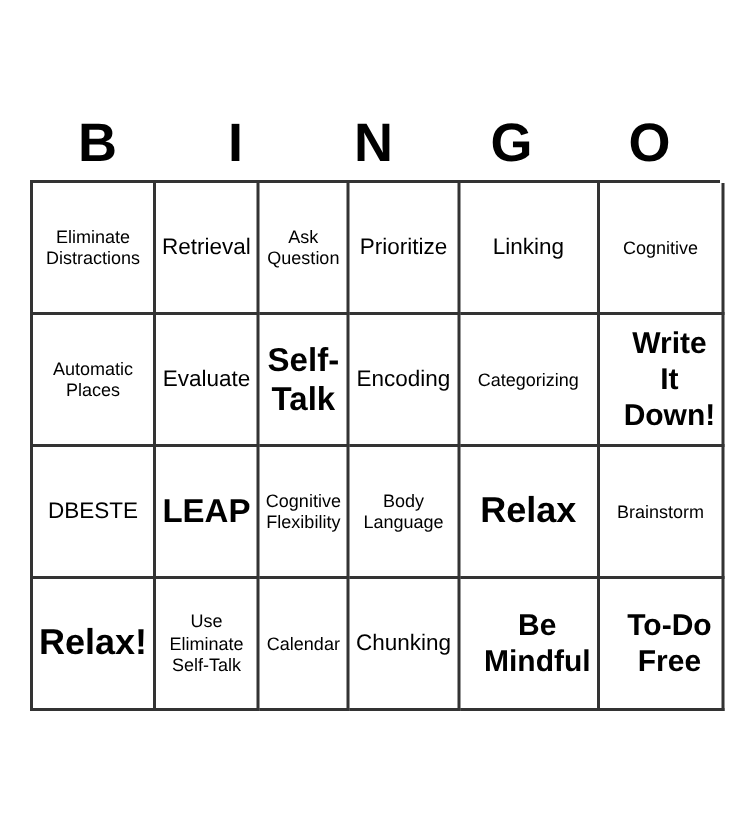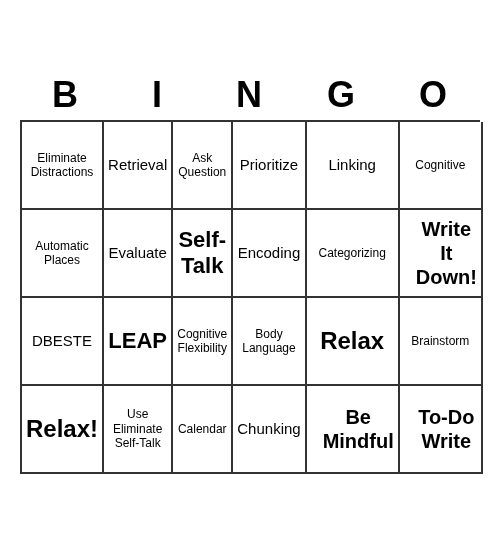--- a/index.html
+++ b/index.html
@@ -162,16 +162,16 @@
       <div class="bingo-cell">
         <span class="text-small">Calendar</span>
       </div>
       <div class="bingo-cell">
         <span class="text-medium">Chunking</span>
       </div>
       <div class="bingo-cell">
         <span class="text-large">Be Mindful</span>
       </div>
       <div class="bingo-cell">
-        <span class="text-large">To-Do Write</span>
+        <span class="text-large">To-Do Free</span>
       </div>
     </div>
 </div>
 
 </body></html>

